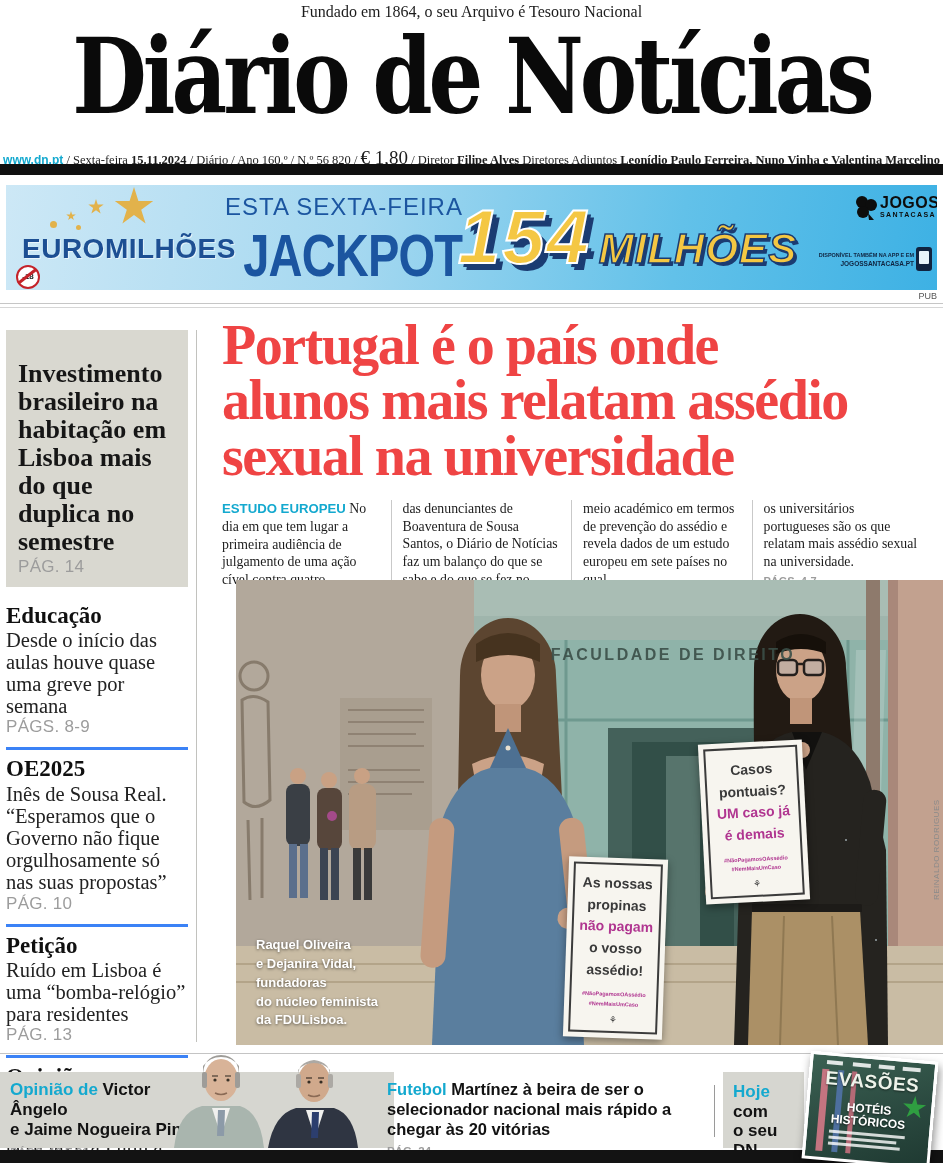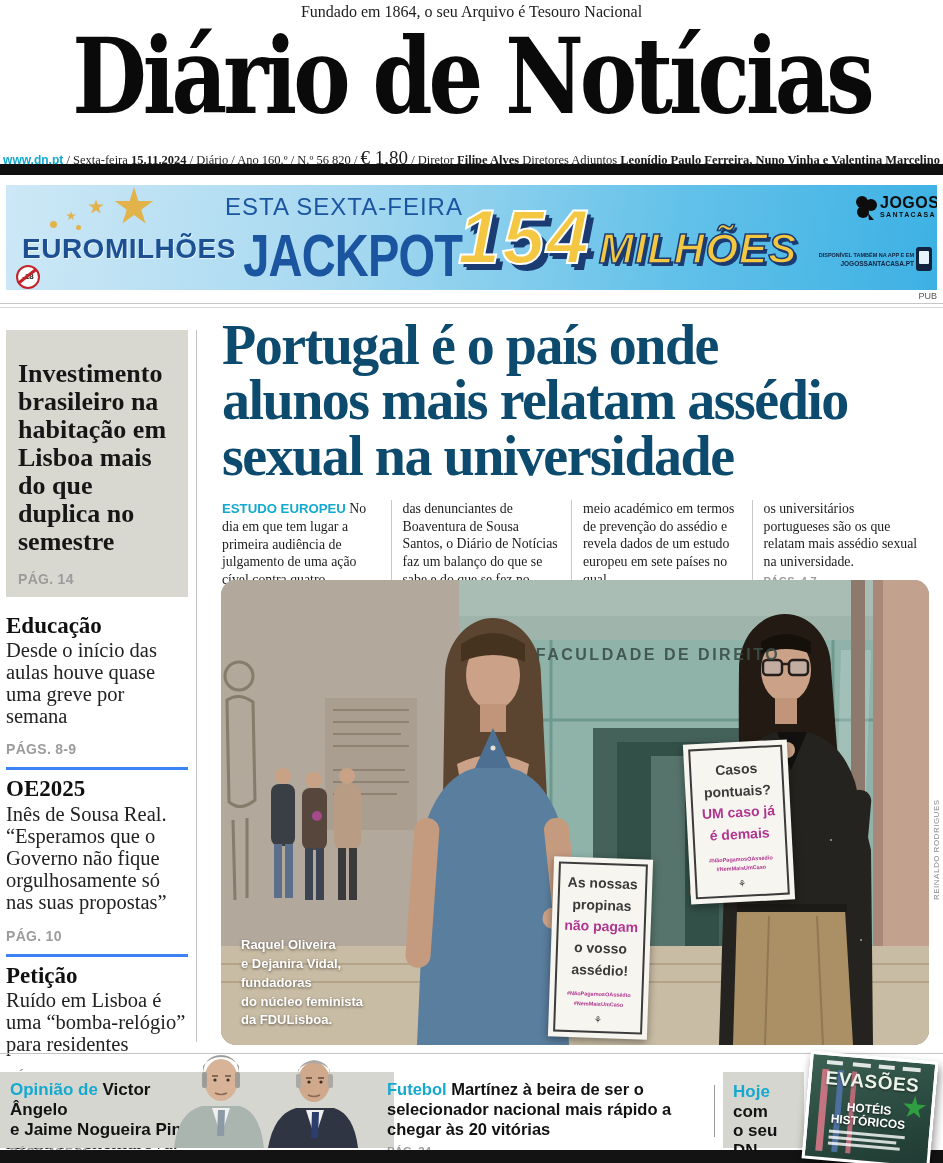--- a/index.html
+++ b/index.html
@@ -56,35 +56,35 @@
   
   .sidebar{left:6px;top:330px;width:182px;}
   .side-divider{left:196px;top:330px;width:1px;height:712px;background:#c2c2be;}
   .side-item{padding:6px 0 10px;}
   .side-item + .side-item{border-top:3px solid #3b82f6;}
   .side-box{background:#d9d8d0;padding:14px 12px 10px;margin-bottom:10px;}
   .side-box .side-title{font-size:26px;line-height:1.08;margin-top:16px;}
   .side-kicker{font-family:"Liberation Serif",serif;font-weight:bold;font-size:23px;color:#101010;line-height:1.15;}
   .side-title{font-family:"Liberation Serif",serif;font-weight:bold;color:#161616;}
   .side-text{font-family:"Liberation Serif",serif;font-weight:normal;font-size:20.5px;line-height:1.08;color:#222;}
-  .side-page{margin-top:14px;font-size:14px;font-weight:bold;color:#9c9c9c;letter-spacing:.3px;}
+  .side-page{margin-top:0;font-size:17px;font-weight:normal;color:#9c9c9c;letter-spacing:.3px;}
 
   
   .headline{left:222px;top:318px;width:716px;font-family:"Liberation Serif",serif;font-weight:bold;
-            font-size:56px;line-height:.99;letter-spacing:-1.5px;color:#0c4a6e;}
+            font-size:56px;line-height:.99;letter-spacing:-1.5px;color:#ef4444;}
   .lede{left:222px;top:500px;width:710px;display:flex;}
   .lede-col{flex:1 1 0;font-family:"Liberation Serif",serif;font-size:13.8px;line-height:1.28;
             color:#1c1c1c;padding-right:11px;}
   .lede-col + .lede-col{border-left:1px solid #c9c9c9;padding-left:11px;}
   .kicker{color:#14a9cf;font-weight:bold;font-family:"Liberation Sans",sans-serif;font-size:13.2px;}
   .lede-pages{display:block;margin-top:3px;font-weight:bold;font-size:11px;color:#9c9c9c;
               font-family:"Liberation Sans",sans-serif;}
 
   
-  .photo{left:221px;top:580px;width:708px;height:465px;overflow:hidden;background:#a9bdb4;border-radius:15px;}
+  .photo{left:236px;top:580px;width:708px;height:465px;overflow:hidden;background:#a9bdb4;}
   .bsign{left:272px;top:66px;width:330px;text-align:center;font-size:16px;font-weight:bold;
          letter-spacing:2.5px;color:#3b4f48;opacity:.9;}
   .caption{left:20px;top:356px;font-size:13px;font-weight:bold;color:#fff;line-height:1.45;
            text-shadow:0 1px 3px rgba(0,0,0,.55);}
   .credit{left:932px;top:900px;width:140px;font-size:8px;color:#8a8a8a;letter-spacing:.5px;
           transform:rotate(-90deg);transform-origin:0 0;text-align:left;}
   .sign{background:#f7f5ef;box-shadow:0 3px 8px rgba(0,0,0,.4);}
   .sign-inner{border:2px solid #3b3b3b;margin:5px;padding:10px 3px 6px;text-align:center;}
   .sl{font-weight:bold;color:#3a3a3a;font-size:14px;line-height:1.55;}
   .sl.mag{color:#b03590;}

